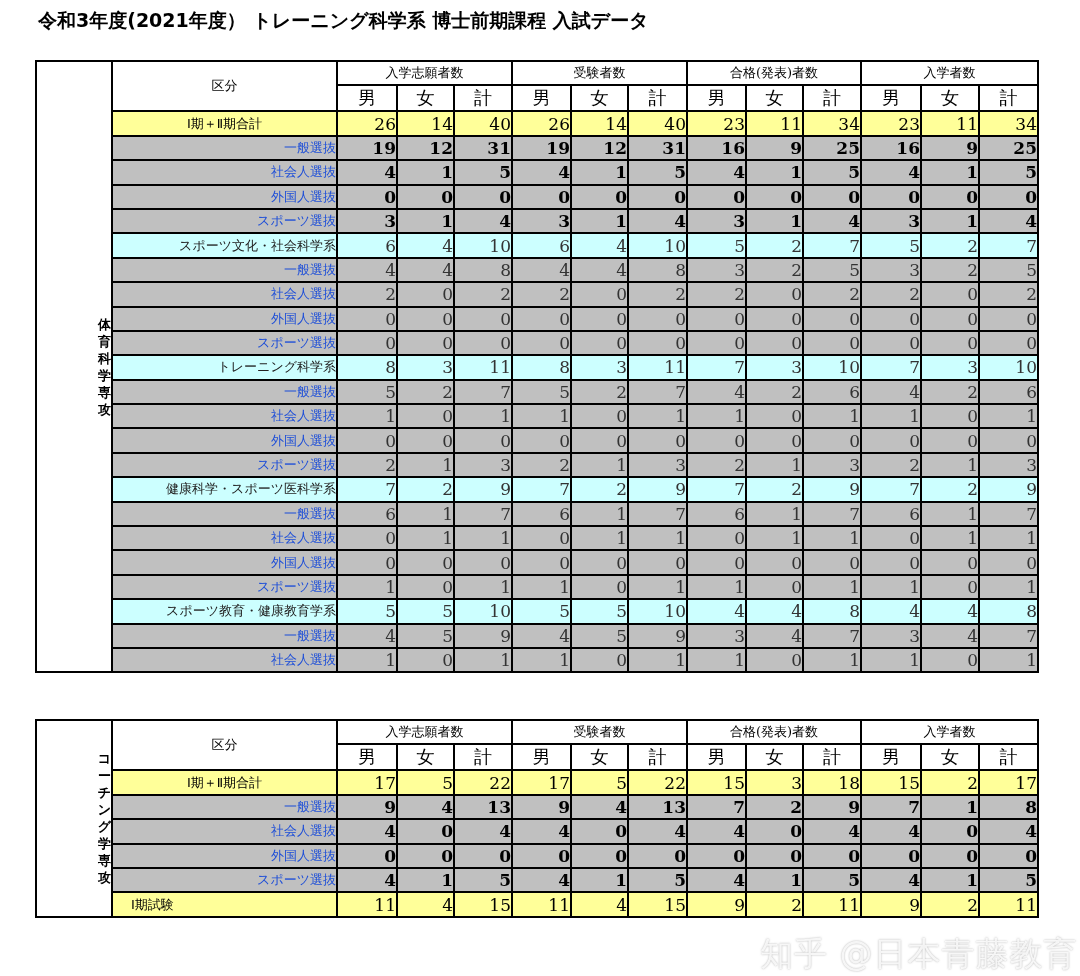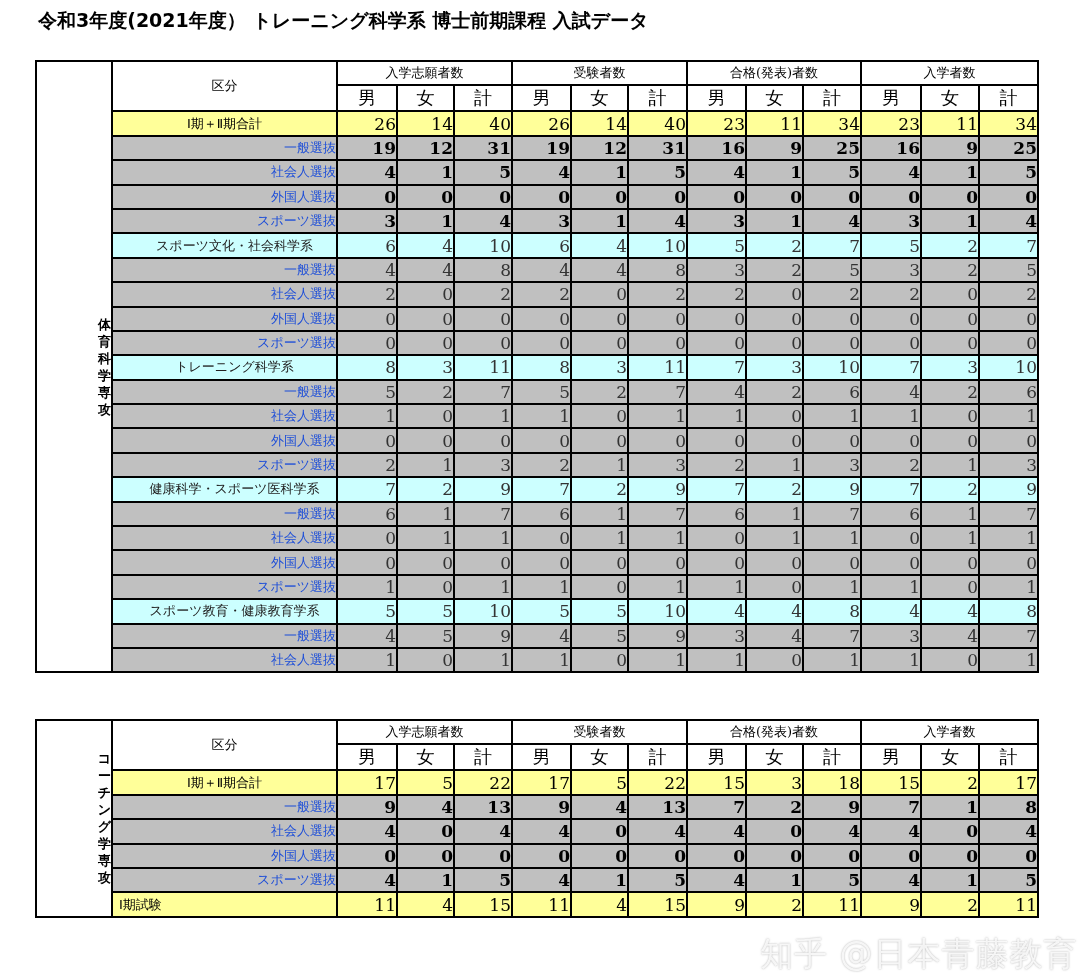--- a/index.html
+++ b/index.html
@@ -12,27 +12,27 @@
                    overflow: hidden; white-space: nowrap; }
   td.side { background: #fff; text-align: right; vertical-align: middle; font-weight: bold;
             font-family: "DejaVu Sans", sans-serif; font-size: 13px; line-height: 17px; }
   td.side span { display: inline-block; width: 14px; word-break: break-all; white-space: normal; }
   td.hdr-kubun { background: #fff; text-align: center; font-size: 13px; font-weight: normal; }
   td.hdr-group { background: #fff; text-align: center; font-size: 13px; height: 26px; }
   td.hdr-sub { background: #fff; text-align: center; font-size: 18px; height: 26px; }
   td.lbl { font-size: 13px; font-family: "DejaVu Sans", sans-serif; padding: 0 3px; }
   td.num { text-align: right; padding-right: 4px; font-size: 17px; }
   tr.total td.lbl { background: #FFFF99; text-align: center; font-weight: normal; }
-  tr.total td.lbl.left { text-align: left; padding-left: 6px; margin-top: 16px; }
+  tr.total td.lbl.left { text-align: left; padding-left: 18px; margin-top: 16px; }
   tr.total td.num { background: #FFFF99; font-weight: normal; }
   tr.sel td.lbl { background: #C0C0C0; text-align: right; color: #1d4ed8; }
   tr.sel td.num { background: #C0C0C0; }
   tr.sel.bold td.num { font-weight: bold; }
   tr.sel.light td.num { color: #333; }
-  tr.dept td.lbl { background: #CCFFFF; text-align: center; color: #222; padding-left: 20px; }
+  tr.dept td.lbl { background: #CCFFFF; text-align: right; color: #222; padding-left: 20px; }
   tr.dept td.num { background: #CCFFFF; color: #333; }
   .watermark { position: absolute; left: 760px; top: 912px; font-size: 33px; color: rgba(255,255,255,0.85);
                font-family: "DejaVu Sans", sans-serif; text-shadow: 0 0 2px rgba(120,120,120,0.6);
                white-space: nowrap; letter-spacing: 1px; margin-top: 20px; }
 </style>
 </head>
 <body>
 
 <div class="title">令和3年度(2021年度） トレーニング科学系  博士前期課程  入試データ</div>
 

